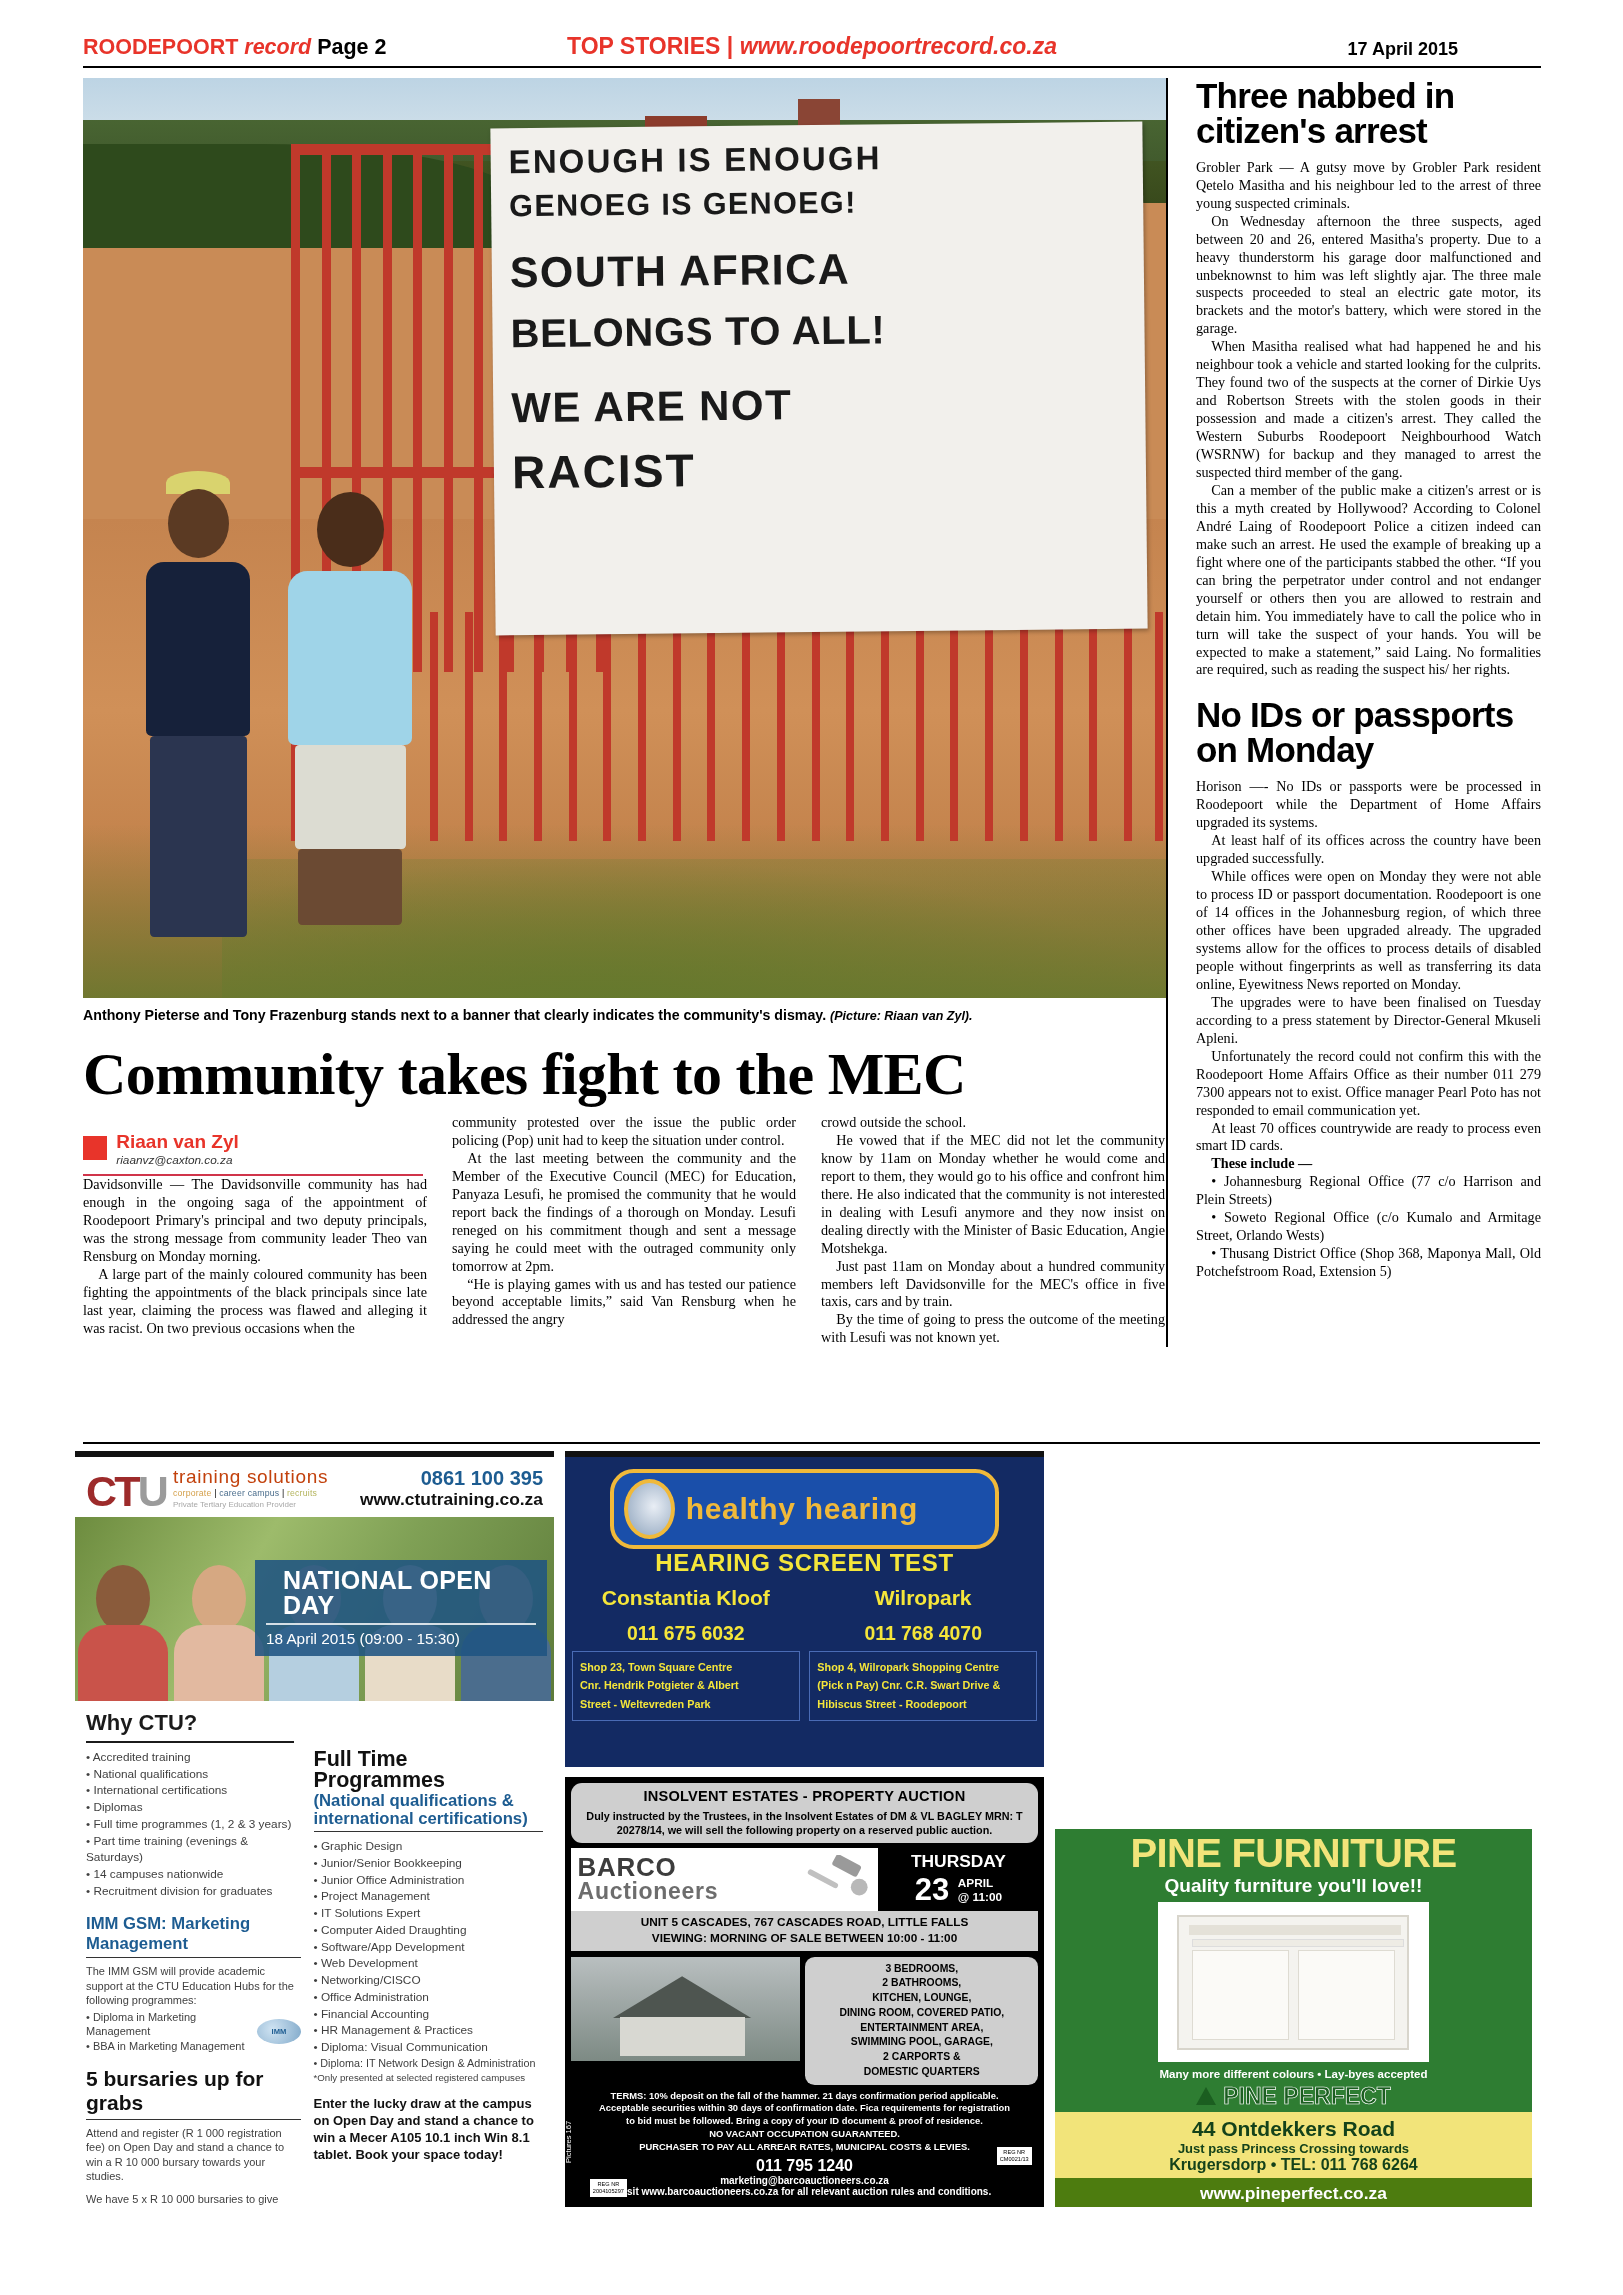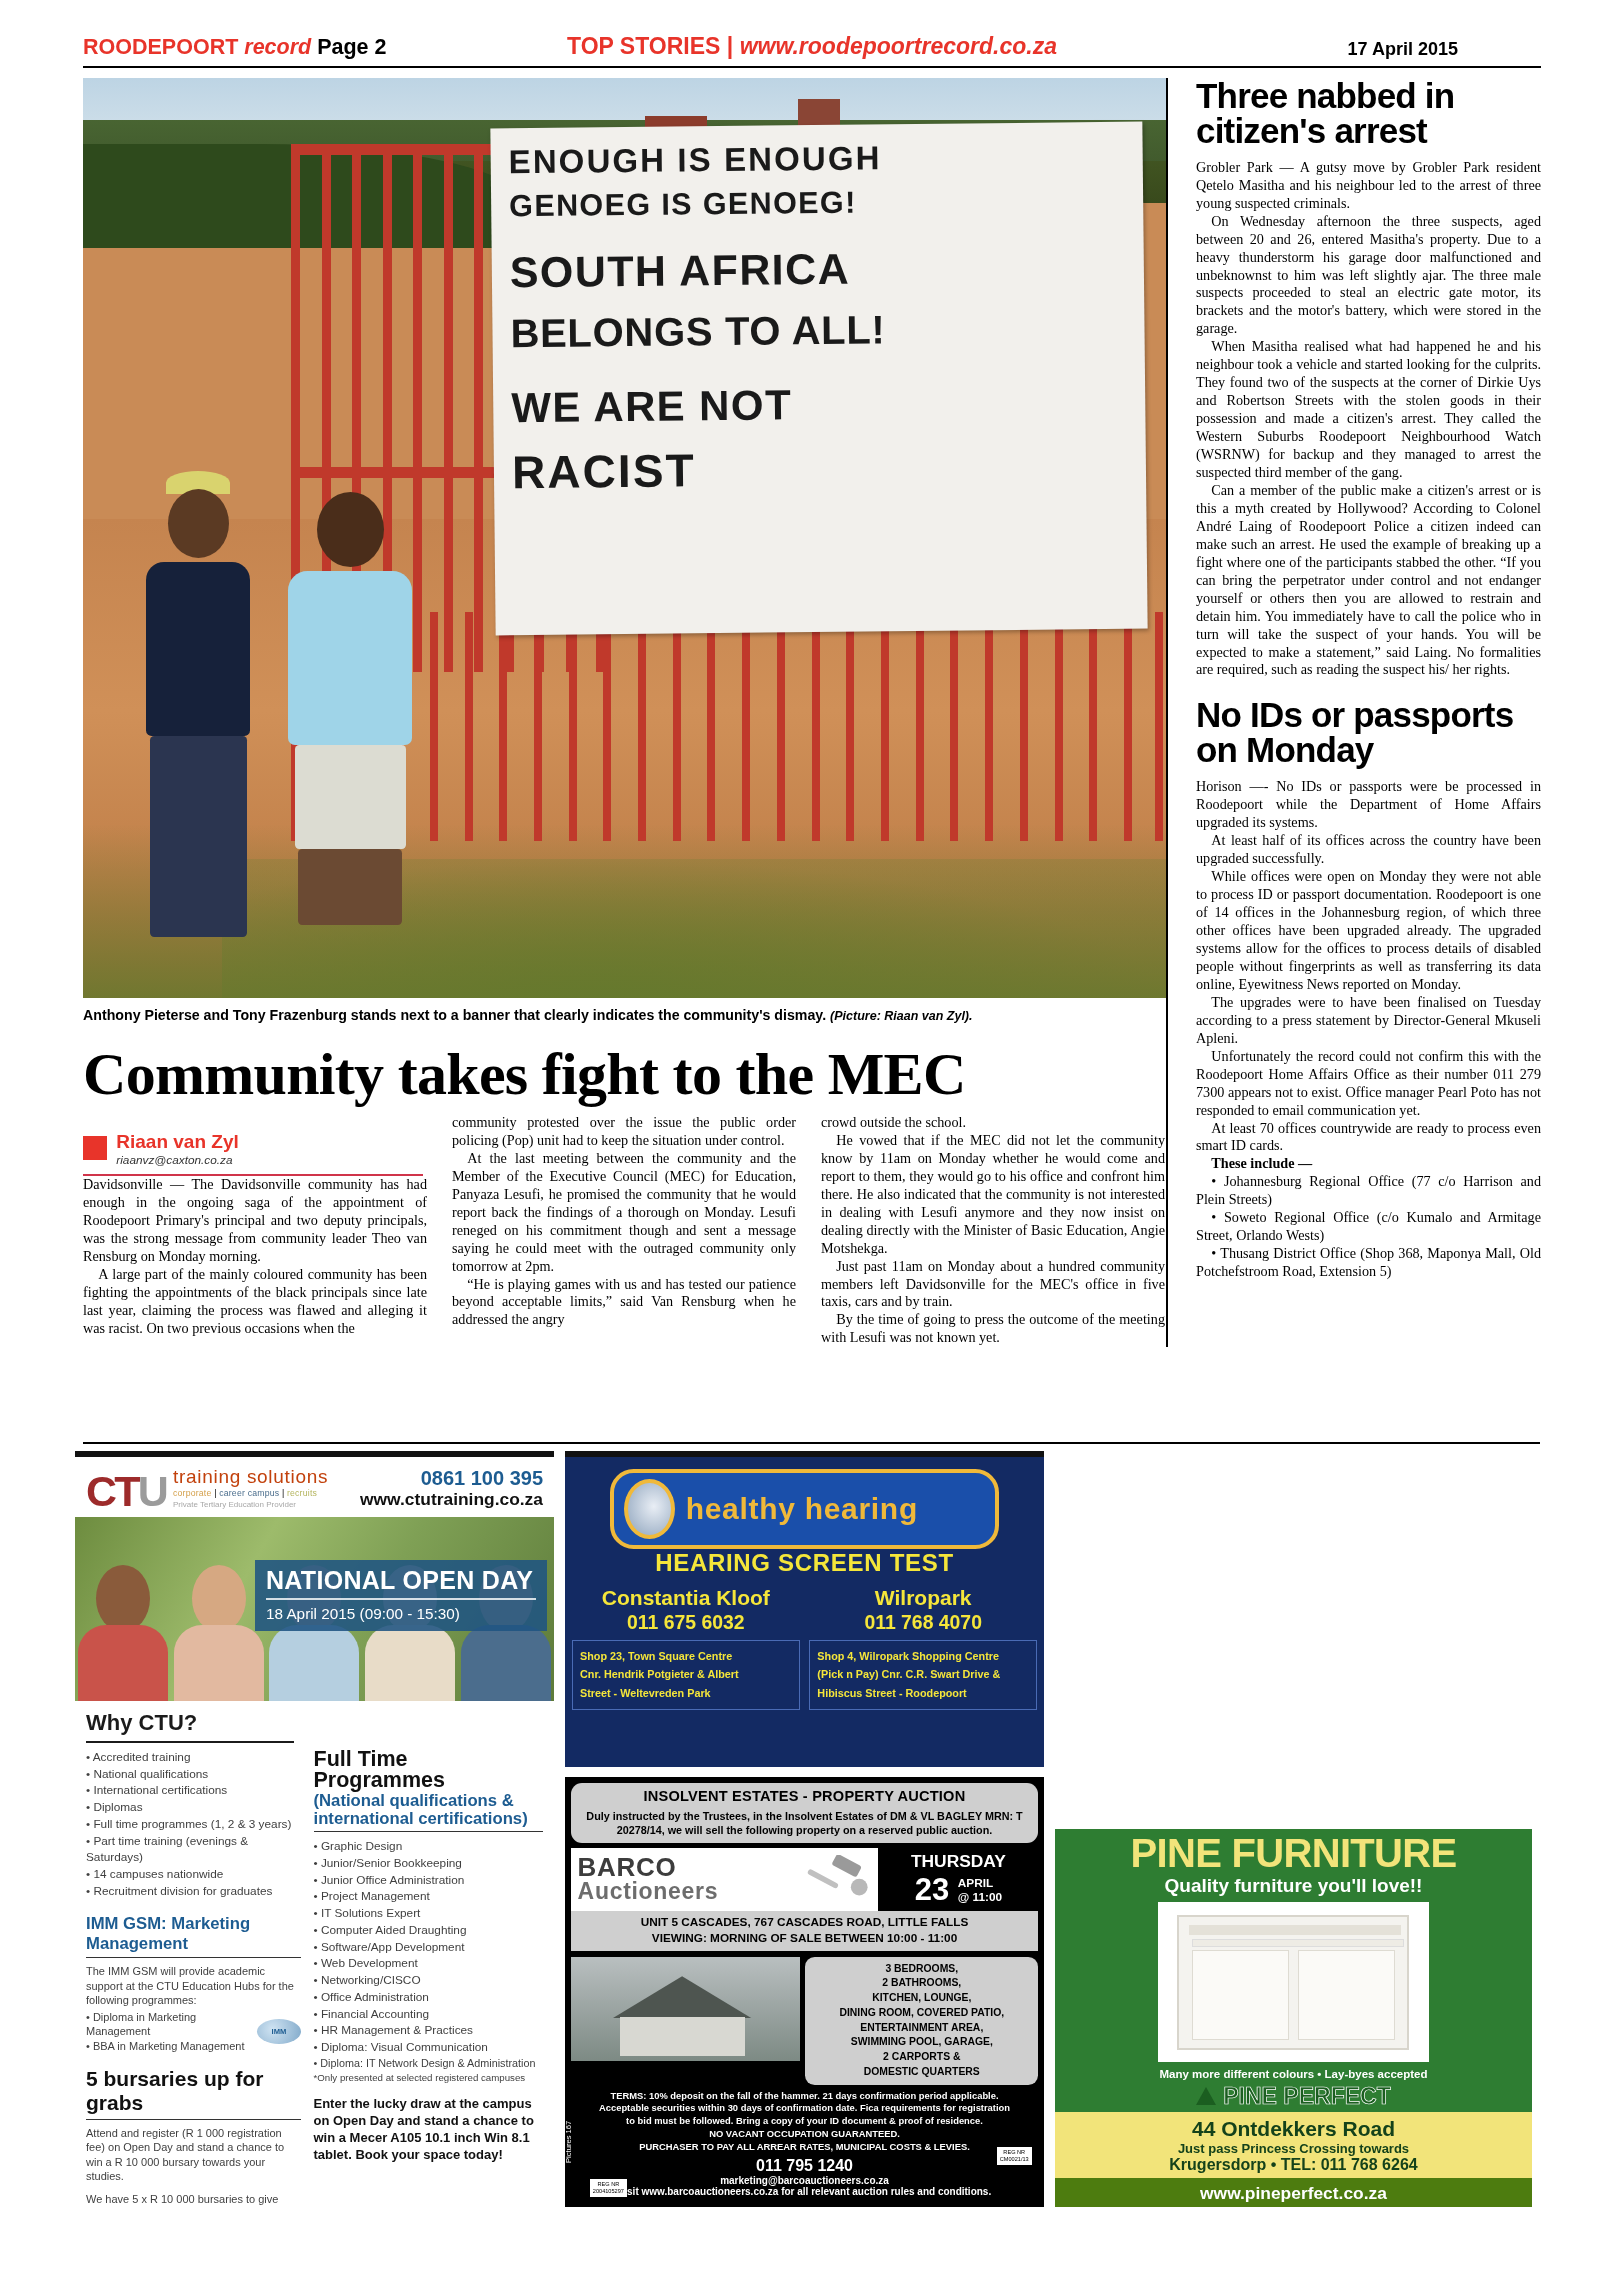--- a/index.html
+++ b/index.html
@@ -128,21 +128,21 @@
   .ctu-hero { position:relative; height:184px; margin:2.8px 0 0;
       background:linear-gradient(120deg,#6d8c3f,#9dbb6b 35%,#7fa055 60%,#5d7b3a); overflow:hidden;}
   .faces { position:absolute; inset:0; display:flex; }
   .face { flex:1; position:relative; }
   .fhead { position:absolute; left:50%; top:26%; transform:translateX(-50%);
       width:54px; height:67px; border-radius:50%; }
   .fbody { position:absolute; left:50%; bottom:0; transform:translateX(-50%);
       width:90px; height:76px; border-radius:28px 28px 0 0; }
   .openday { position:absolute; right:7px; top:43px; width:292px; padding:8.3px 11px;
       background:rgba(31,84,130,.88); color:#fff; }
-  .od1 { font-size:25px; font-weight:bold; letter-spacing:0.3px; line-height:1;}
+  .od1 { font-size:25px; font-weight:bold; letter-spacing:0.3px; line-height:1;margin-left:17px;}
   .od-line { height:2.1px; background:#fff; margin:4.9px 0; opacity:.8;}
   .od2 { font-size:15.3px; }
   .ctu-why { padding:9.7px 11px 0; }
   .why-h { font-size:22px; font-weight:bold; color:#1b1b1b; }
   .why-rule { height:2.1px; background:#1b1b1b; margin:4.2px 0 6.2px; width:208px;}
   .ctu-body { display:flex; gap:12.5px; padding:0 11px; }
   .ctu-left { width:215px; }
   .ctu-right { width:229px; }
   .li { font-size:11.8px; color:#3f3f3f; line-height:1.42; }
   .ctu-h2 { font-size:16.7px; font-weight:bold; color:#1d5c91; margin-top:14px;}
@@ -162,21 +162,21 @@
   .hh-logo { width:389px; margin:4.2px auto 0; background:#1a4faa; border:4.9px solid #f0b93a;
       border-radius:23.6px; display:flex; align-items:center; padding:5.6px 9.7px; }
   .hh-ear { width:51px; height:60px; border-radius:50%; border:4.2px solid #f0b93a;
       background:radial-gradient(ellipse at 60% 45%, #e9eef5, #8ca2bb); margin-right:11px; }
   .hh-name { font-size:30px; font-weight:bold; color:#f0b93a; letter-spacing:0.7px; }
   .hh-free { text-align:center; font-size:66px; font-weight:bold; color:#f5e63a; line-height:1; margin-top:4.2px;}
   .hh-sub { text-align:center; font-size:24px; font-weight:bold; color:#f5e63a; letter-spacing:0.7px;}
   .hh-cols { display:flex; gap:9.7px; margin-top:9.7px; }
   .hh-col { flex:1; text-align:center; }
   .hh-city { font-size:21px; font-weight:bold; color:#f5e63a; }
-  .hh-tel { font-size:19.4px; font-weight:bold; color:#f5e63a; margin-top:1px;}
+  .hh-tel { font-size:19.4px; font-weight:bold; color:#f5e63a; margin-top:12px;}
   .hh-box { border:1.4px solid #4a6bb5; margin-top:5.6px; padding:5.6px 7px; text-align:left;
       font-size:10.8px; font-weight:bold; color:#f5e63a; line-height:1.75;}
 
   
   .ad-auc { position:absolute; left:490px; top:326px; width:479px; height:430px;
       background:#000; color:#fff; font-family:"Liberation Sans", sans-serif; padding:5.6px; }
   .auc-head { background:#cfcfcf; color:#000; border-radius:11px; padding:5.6px 7px; text-align:center;}
   .auc-t1 { font-size:14.6px; font-weight:bold; letter-spacing:0.2px;}
   .auc-t2 { font-size:10.8px; font-weight:bold; margin-top:4.9px; line-height:1.3;}
   .auc-mid { display:flex; margin-top:5.6px; }

